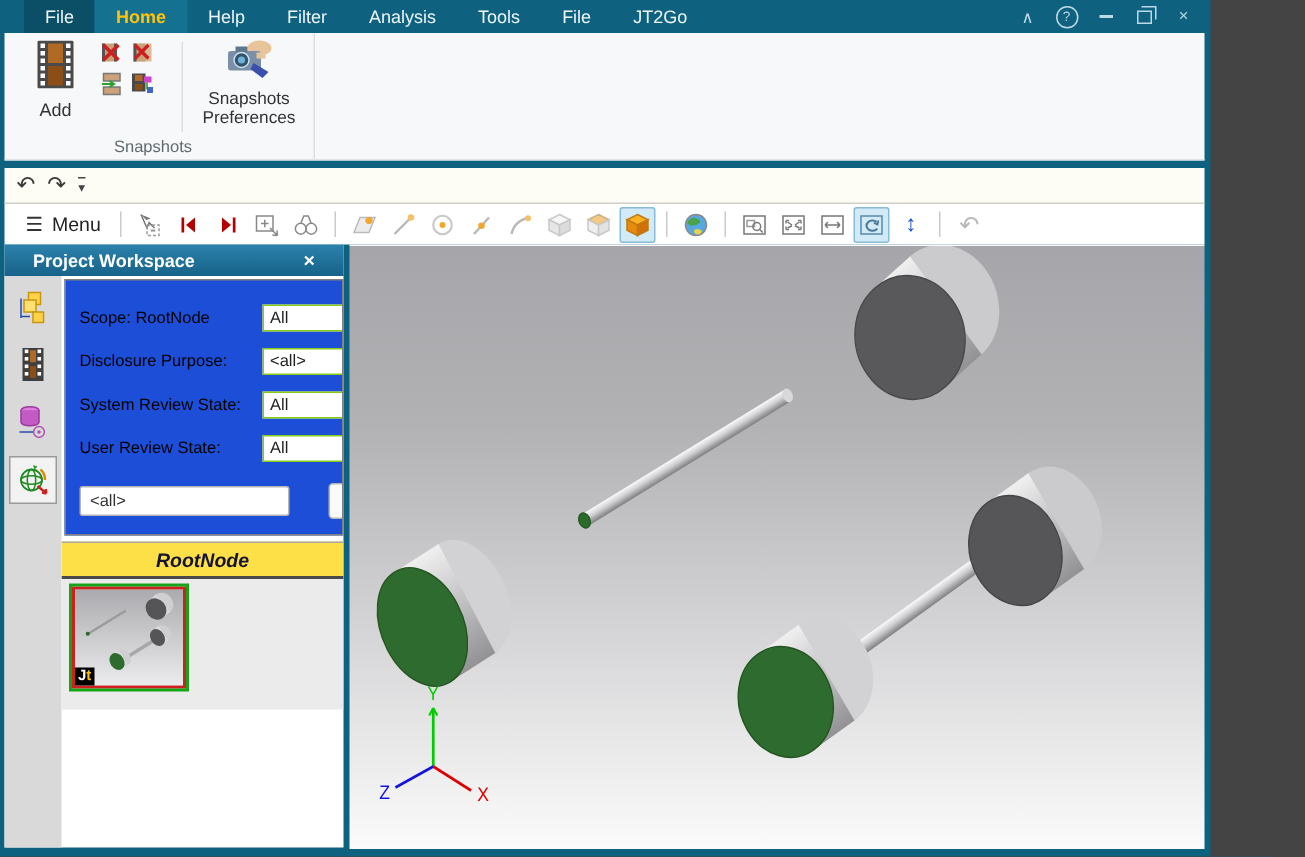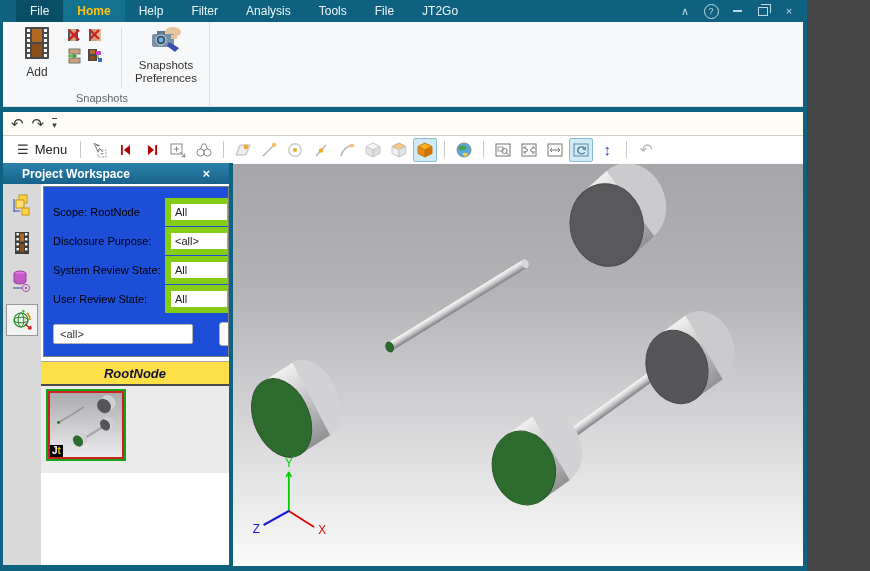--- a/index.html
+++ b/index.html
@@ -46,21 +46,21 @@
   .pw-header{position:absolute;top:0;left:0;right:0;height:21px;background:linear-gradient(#2b82ab,#17628a);display:flex;align-items:center;padding:0 19px;}
   .pw-title{color:#fff;font-size:12px;font-weight:bold;}
   .pw-close{margin-left:auto;color:#fff;font-size:13px;font-weight:bold;}
   .pw-strip{position:absolute;top:21px;left:0;width:38px;bottom:0;background:#d9d9d9;display:flex;flex-direction:column;align-items:center;padding-top:6px;gap:8px;}
   .strip-icon{width:30px;height:30px;display:flex;align-items:center;justify-content:center;}
   .strip-icon.sel{background:#f2f2f2;border:1px solid #9a9a9a;}
   .pw-main{position:absolute;top:21px;left:38px;right:0;bottom:0;overflow:hidden;}
   .filter-box{margin:2px 0 0 2px;border:1px solid #808080;background:#1d4ed8;padding:10px 0 10px 9px;overflow:hidden;}
   .frow{display:flex;align-items:center;height:29px;}
   .frow .flabel{font-size:11px;color:#000;white-space:nowrap;}
-  .frow .fvalue{margin-left:auto;margin-right:-5px;width:48px;flex-shrink:0;border:6px solid #84cc16;background:#fff;font-size:11px;color:#222;padding:2px 4px;white-space:nowrap;overflow:hidden;}
+  .frow .fvalue{margin-left:auto;margin-right:-5px;width:48px;flex-shrink:0;border:1px solid #84cc16;background:#fff;font-size:11px;color:#222;padding:2px 4px;white-space:nowrap;overflow:hidden;}
   .fbottom{display:flex;align-items:center;margin-top:9px;}
   .fbottom .fwide{width:126px;border:1px solid #b5b5b5;border-radius:2px;background:#fff;font-size:11px;color:#333;padding:3px 6px;}
   .fbottom .fstub{margin-left:auto;margin-right:-7px;width:14px;height:22px;border:1px solid #b5b5b5;border-radius:3px;background:#fafafa;}
   .node-band{margin-top:4px;height:22px;background:#fde047;border-top:1px solid #a8a8a8;border-bottom:2px solid #4a4a4a;display:flex;align-items:center;justify-content:center;}
   .node-band .nt{font-size:13px;font-weight:bold;font-style:italic;color:#141432;}
   .thumbs{height:82px;background:#ebebeb;padding:5px 0 0 7px;}
   .thumb{position:relative;width:72px;height:64px;border:2px solid #cf2020;outline:2px solid #17a317;background:#cfcfcf;}
   .thumb .badge{position:absolute;left:0;bottom:0;background:#000000;font-size:10px;font-weight:bold;padding:0 2px;line-height:12px;}
   .badge .bj{color:#ffffff;} .badge .bt{color:#ffc000;}
 

